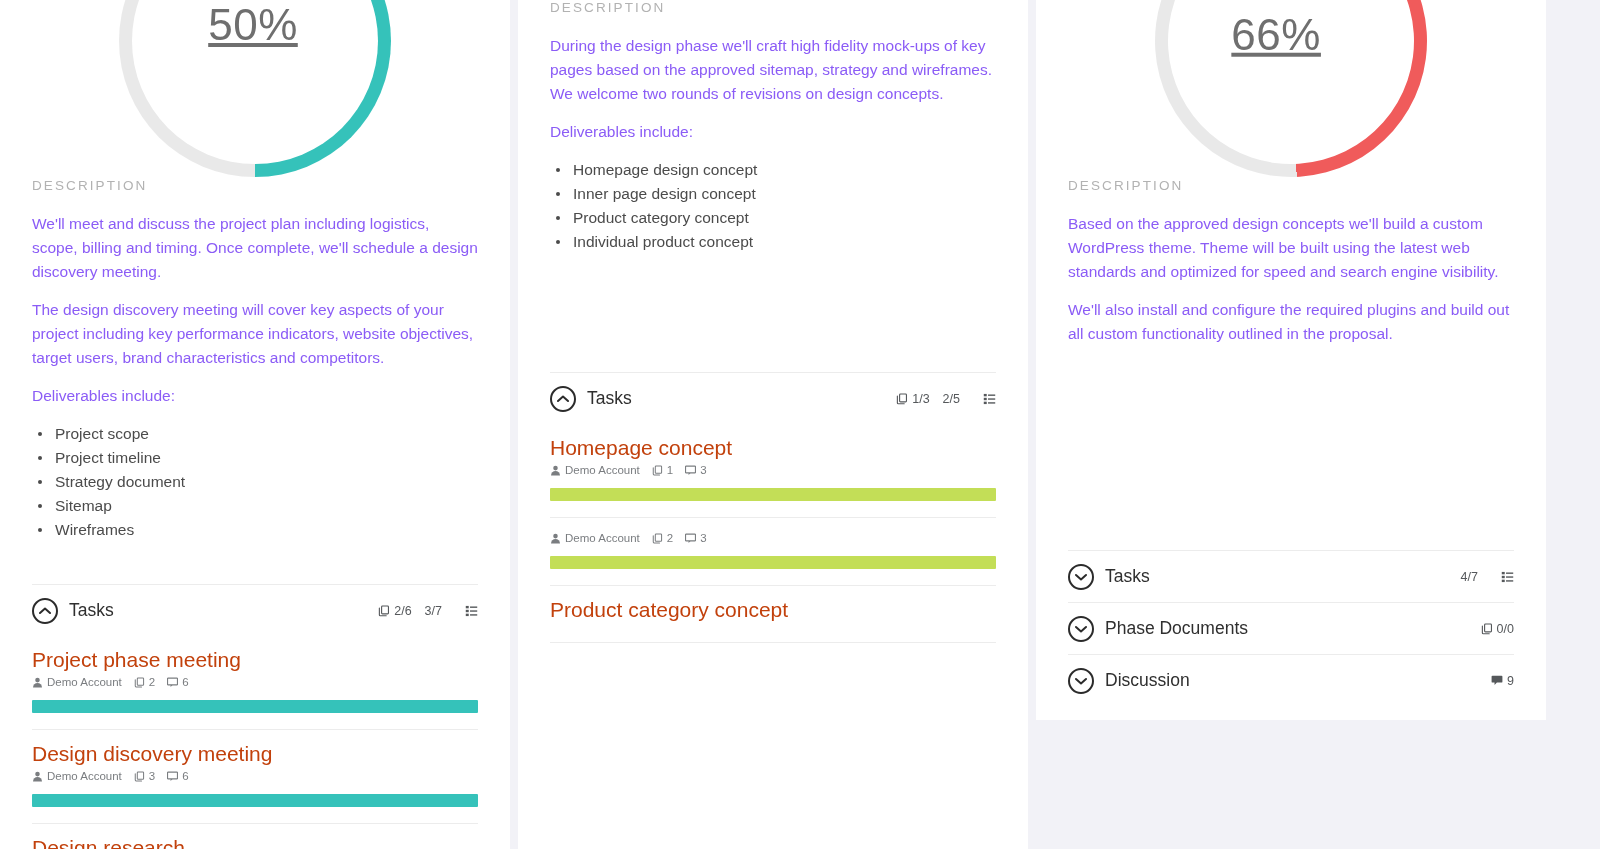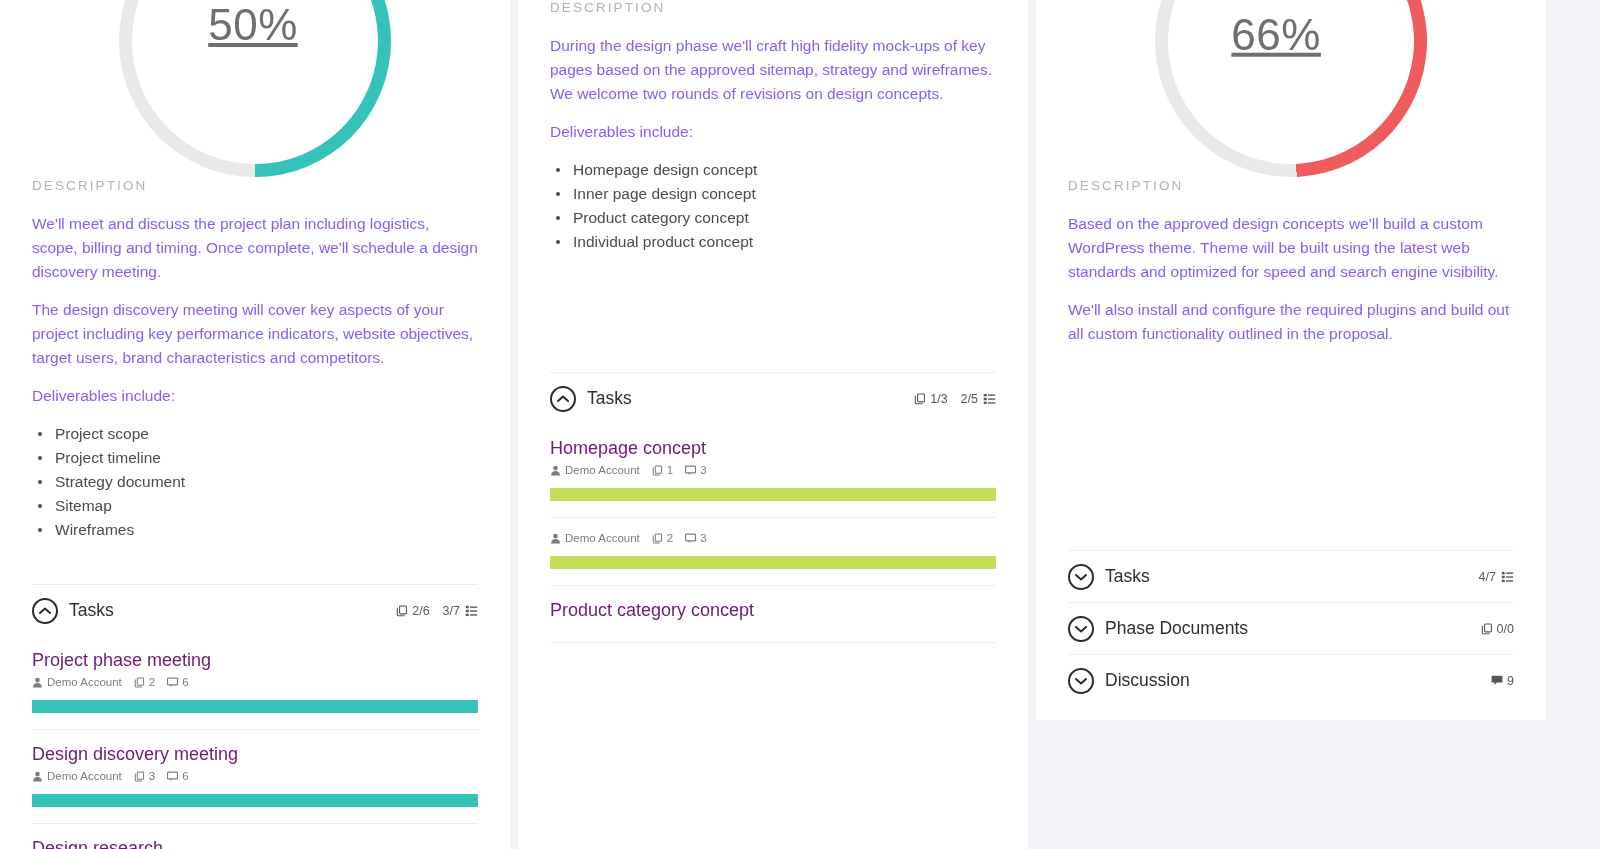--- a/index.html
+++ b/index.html
@@ -151,32 +151,32 @@
     gap: 13px;
     font-size: 12.5px;
     color: #55585b;
   }
   .meta-item {
     display: flex;
     align-items: center;
     gap: 4px;
     white-space: nowrap;
   }
-  .meta-item.rev { flex-direction: row-reverse; gap: 5px; }
+  .meta-item.rev { flex-direction: row-reverse; gap: 23px; }
   .meta-item svg { display: block; flex: 0 0 auto; }
 
   
   .task {
     border-bottom: 1px solid #ececec;
     padding: 14px 0 16px;
   }
   .task:first-of-type { padding-top: 16px; }
   .task-title {
-    font-size: 18px;
-    color: #701a75;
+    font-size: 21px;
+    color: #c2410c;
     margin-bottom: 6px;
     line-height: 20px;
   }
   .task-meta {
     display: flex;
     align-items: center;
     gap: 12px;
     font-size: 11.5px;
     color: #7a7d80;
     margin-bottom: 12px;

